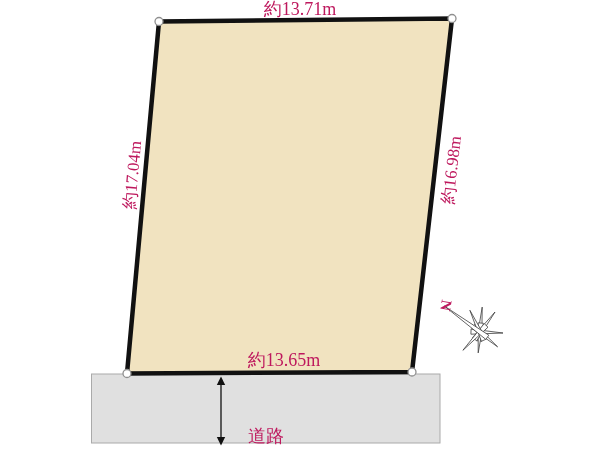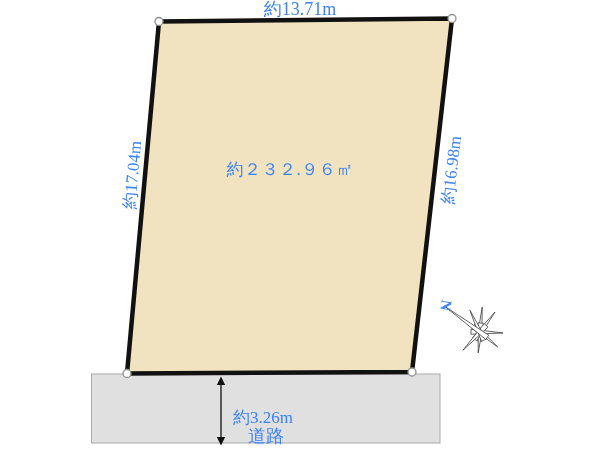--- a/index.html
+++ b/index.html
@@ -1,18 +1,18 @@
 <!DOCTYPE html>
 <html><head>
 <meta charset="utf-8">
 <style>
   html,body{margin:0;padding:0;background:#fff;}
   .stage{
     position:relative;width:600px;height:450px;background:#ffffff;overflow:hidden;
-    font-family:"Liberation Serif","DejaVu Serif",serif;color:#3b82f6;
+    font-family:"Liberation Serif","DejaVu Serif",serif;color:#be185d;
   }
   .stage svg{position:absolute;left:0;top:0;}
   .lbl{position:absolute;line-height:1.05;text-align:center;white-space:nowrap;}
   .lbl-top{left:230px;top:0px;width:140px;font-size:18px;}
   .lbl-bottom{left:214px;top:351px;width:140px;font-size:18px;}
   .lbl-left{left:71px;top:166px;width:124px;font-size:17px;transform:rotate(-85deg);}
   .lbl-right{left:390px;top:161px;width:124px;font-size:17px;transform:rotate(-83.5deg);}
   .lbl-area1{left:140px;top:161px;width:300px;font-size:17px;letter-spacing:0.5px;}
   .lbl-area2{left:140px;top:183px;width:300px;font-size:17px;letter-spacing:0.5px;}
   .lbl-road{left:206px;top:389px;width:120px;font-size:18px;margin-top:38px;}
@@ -56,21 +56,20 @@
 
     <circle class="vertex" cx="159" cy="21.5" r="4"></circle>
     <circle class="vertex" cx="452" cy="18.5" r="4"></circle>
     <circle class="vertex" cx="412" cy="372" r="4"></circle>
     <circle class="vertex" cx="127" cy="373.5" r="4"></circle>
   </svg>
 
   <div class="lbl lbl-top">約13.71m</div>
   <div class="lbl lbl-left">約17.04m</div>
   <div class="lbl lbl-right">約16.98m</div>
+  <div class="lbl lbl-bottom">約13.65m</div>
 
-  <div class="lbl lbl-area1">約２３２.９６㎡</div>
 
   <div class="lbl lbl-road">道路</div>
-  <div class="lbl lbl-roadw">約3.26m</div>
 
   <div class="lbl lbl-north">N</div>
 
 </div>
 
 </body></html>

